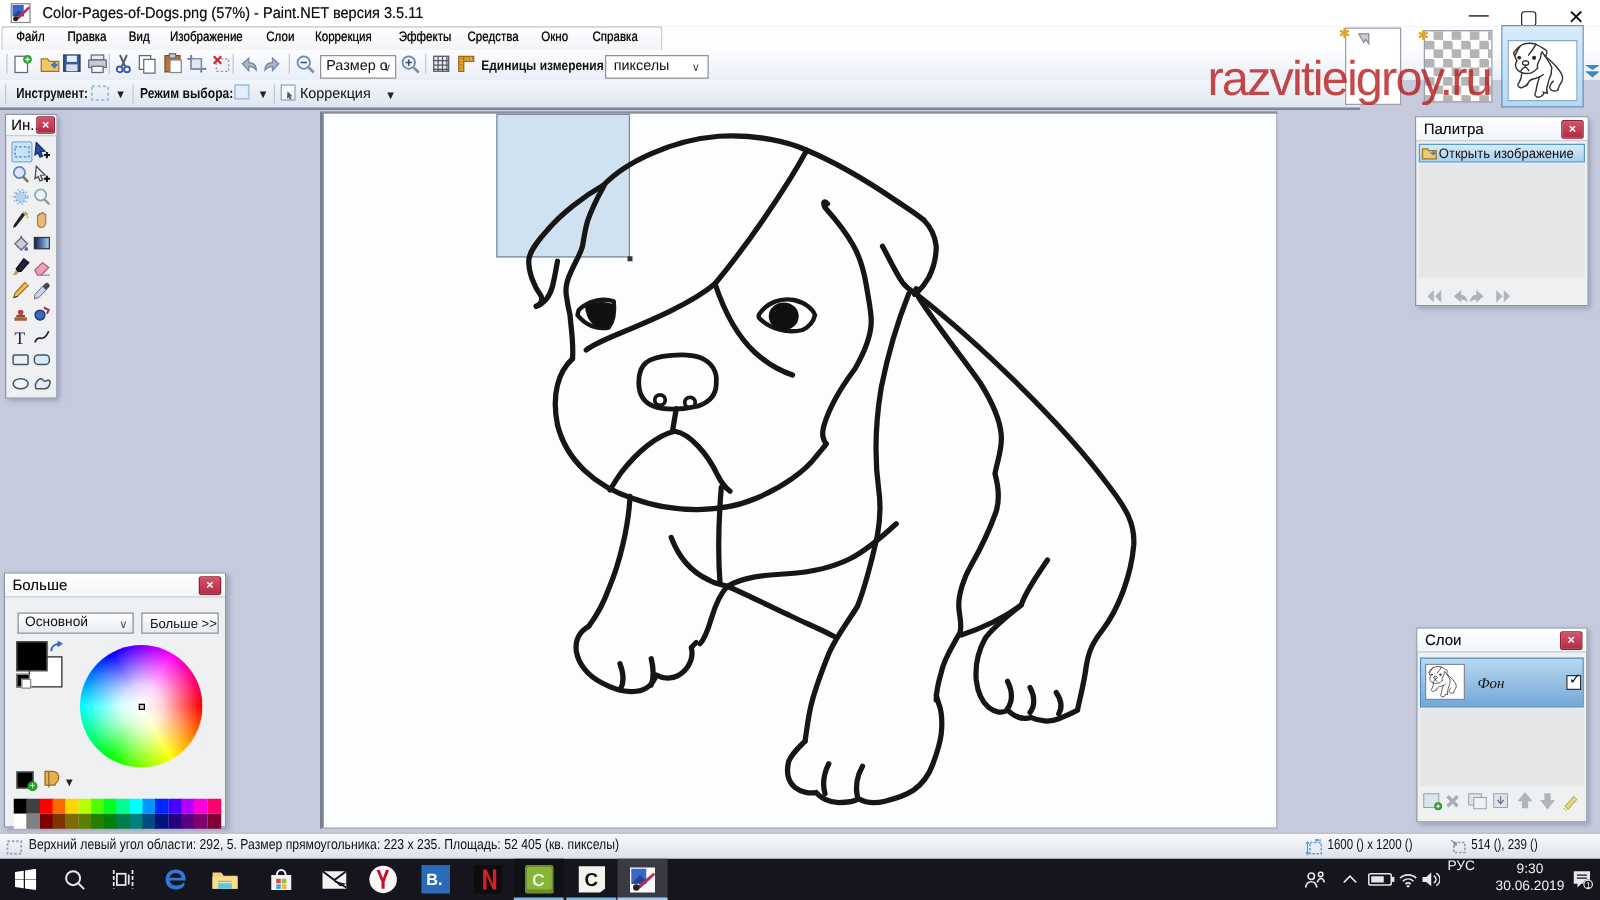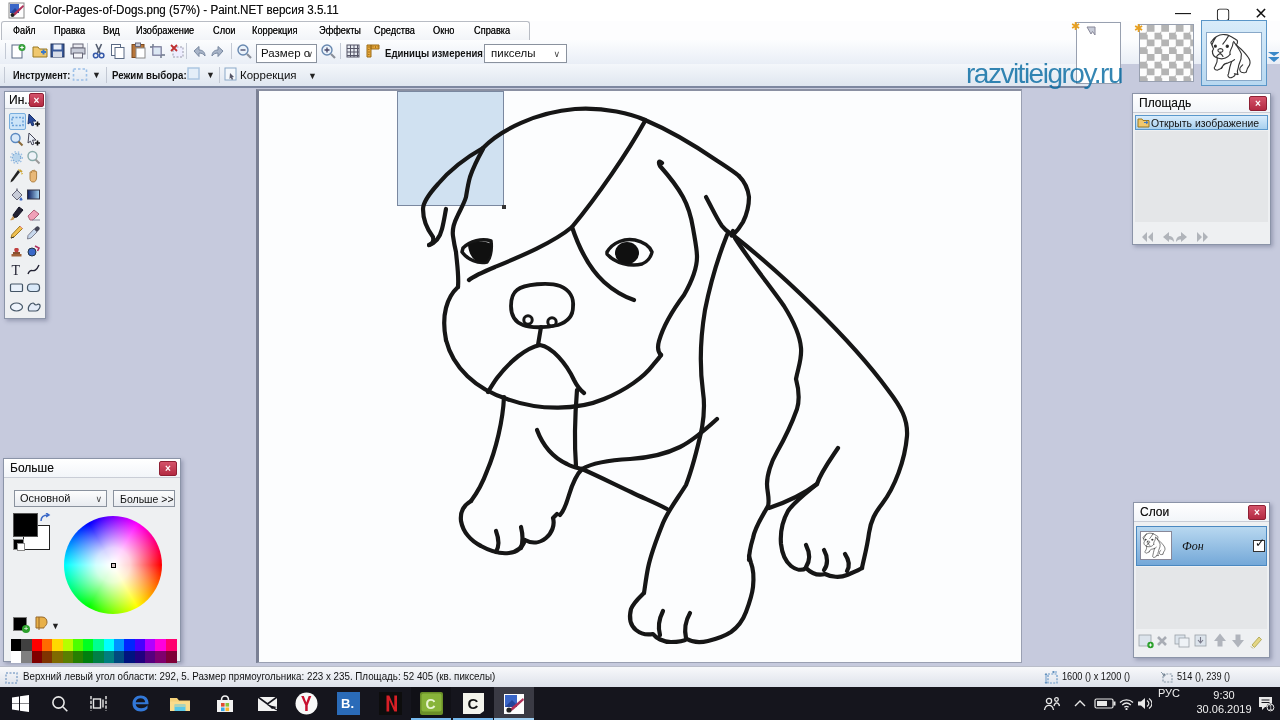--- a/index.html
+++ b/index.html
@@ -190,21 +190,21 @@
           <path d="M717,419 C707,429 684,444 638,458 C600,462 586,471 571,497 567,508 556,527 556,527"></path>
           <path d="M504,397 C507,428 503,458 477,502 C462,512 463,531 482,544 C500,551 517,549 524,538 C539,541 553,523 565,507"></path>
           <path d="M680,442 C660,495 645,575 642,595 C629,609 634,631 656,642 C683,644 704,631 704,625 C719,622 725,607 719,594 C737,599 757,601 757,601"></path>
           <circle cx="480" cy="252" r="12" fill="#111"></circle>
           <circle cx="627" cy="253" r="14" fill="#111"></circle>
           <path d="M524,287 C532,283 552,283 562,287 C571,291 574,300 573,308 C572,317 566,322 558,325 C550,327 535,327 527,325 C518,322 513,315 512,306 C511,297 516,290 524,287Z"></path>
           <path d="M541,327 L538,345 M497,379 C510,361 526,348 540,345 C552,347 566,363 574,380"></path>
         </g>
       </svg></div>
 
-  <div class="abs" style="left:966px;top:58px;font-size:28px;color:#0369a1;opacity:.8;letter-spacing:-1.5px;font-family:'Liberation Sans',sans-serif">razvitieigroy.ru</div>
+  <div class="abs" style="left:966px;top:42px;font-size:39px;color:#b91c1c;opacity:.8;letter-spacing:-1.5px;font-family:'Liberation Sans',sans-serif">razvitieigroy.ru</div>
 
   <svg class="abs" style="left:1266px;top:50px" width="13" height="14">
       <path d="M2 2h12l-6 4zM2 7h12l-6 5z" fill="#3a88c8"></path>
     </svg>
 
   <div class="abs" id="canvas"></div>
 
   <div class="abs" style="left:397px;top:91px;width:107px;height:115px;background:rgba(163,197,227,.5);border:1px solid #7a88a0"></div>
   <div class="abs" style="left:502px;top:205px;width:4px;height:4px;background:#333"></div>
   <svg class="abs" style="left:258px;top:90px" width="763" height="572" viewBox="258 90 763 572" id="dogsvg">
@@ -472,21 +472,21 @@
         <div style="position:absolute;left:133.9px;top:0;width:11px;height:12px;background:#b200ff"></div>
         <div style="position:absolute;left:133.9px;top:12px;width:11px;height:12px;background:#57007f"></div>
         <div style="position:absolute;left:144.20000000000002px;top:0;width:11px;height:12px;background:#ff00dc"></div>
         <div style="position:absolute;left:144.20000000000002px;top:12px;width:11px;height:12px;background:#7f006e"></div>
         <div style="position:absolute;left:154.5px;top:0;width:11px;height:12px;background:#ff006e"></div>
         <div style="position:absolute;left:154.5px;top:12px;width:11px;height:12px;background:#7f0037"></div>
       </div>
   </div>
 
   <div class="panel" style="left:1132px;top:93px;width:139px;height:152px">
-    <div class="ptitle">Площадь</div>
+    <div class="ptitle">Палитра</div>
     <div class="closex" style="right:3px;top:2px">×</div>
     <div class="abs" style="left:2px;top:21px;width:133px;height:15px;background:linear-gradient(#d8ecfc,#a8d0ee);border:1px solid #5a98cc"></div>
     <svg class="abs" style="left:4px;top:22px" width="13" height="13">
         <path d="M1 3h4l1 1.5h6V11H1z" fill="#f0c86e" stroke="#9a7820"></path>
         <path d="M7 6.5 l3.5 0 M9 5l2 1.5-2 1.5" stroke="#3a78c8" fill="none"></path>
       </svg>
     <div class="abs" style="left:18px;top:23px;font-size:11px;color:#111;white-space:nowrap;transform:scaleX(.95);transform-origin:0 0">Открыть изображение</div>
     <div class="abs" style="left:2px;top:37px;width:133px;height:91px;background:#e4e6e8"></div>
     <svg class="abs" style="left:6px;top:137px" width="72" height="12" viewBox="0 0 72 12">
       <g fill="#b0b4ba">

